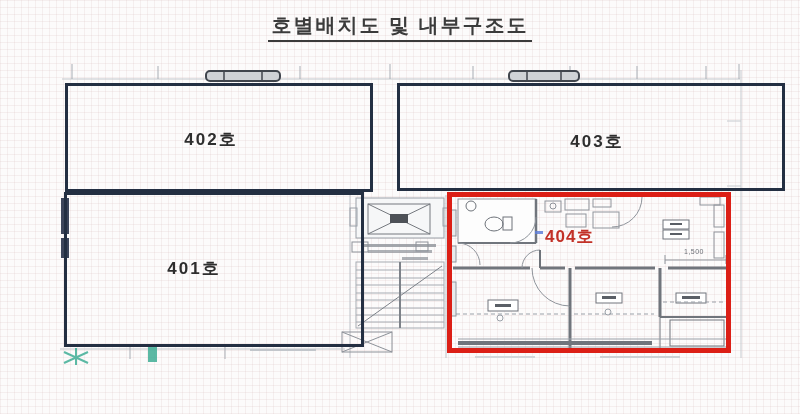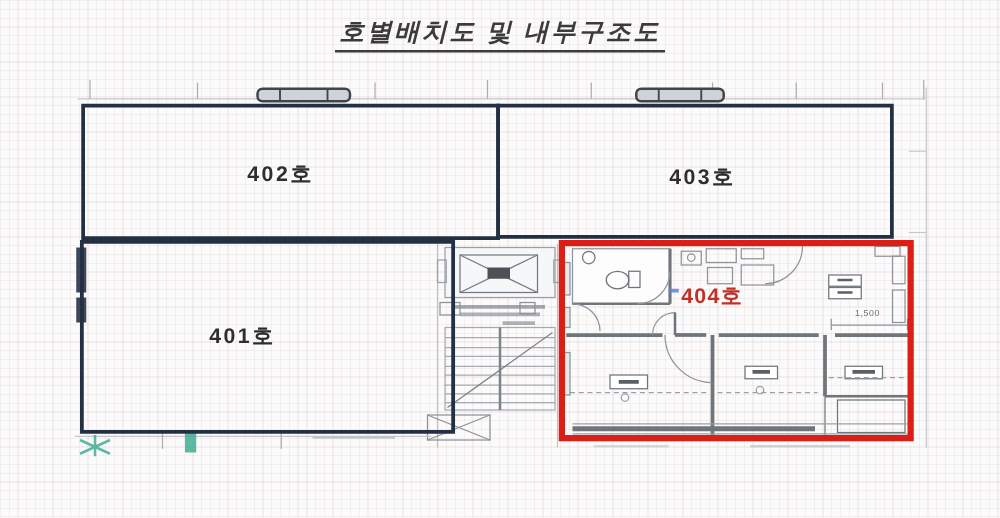--- a/index.html
+++ b/index.html
@@ -5,29 +5,29 @@
   html,body{margin:0;padding:0;background:#ffffff;}
   *{box-sizing:border-box;}
   .canvas{
     position:relative;width:800px;height:414px;overflow:hidden;
     background-color:#fcfbfb;
     background-image:
       repeating-linear-gradient(0deg, rgba(214,186,186,0.20) 0 1px, transparent 1px 7px),
       repeating-linear-gradient(90deg, rgba(214,186,186,0.20) 0 1px, transparent 1px 7px);
     font-family:"Liberation Sans","DejaVu Sans",sans-serif;
   }
-  .title-wrap{position:absolute;left:0;top:12px;width:100%;text-align:center;font-style:italic;}
+  .title-wrap{position:absolute;left:0;top:12px;width:100%;text-align:center;}
   .title-wrap span{
     display:inline-block;font-size:20px;font-weight:bold;color:#3b3b3b;
     letter-spacing:2px;border-bottom:2px solid #3b3b3b;padding:0 3px 1px 3px;
   }
   .plan-svg{position:absolute;left:0;top:0;}
   .unit{position:absolute;border:3px solid #232f42;background:transparent;}
-  .unit-402{left:65px;top:83px;width:335px;height:109px;padding-left:24px;}
-  .unit-403{left:397px;top:83px;width:318px;height:108px;}
+  .unit-402{left:65px;top:83px;width:308px;height:109px;padding-left:24px;}
+  .unit-403{left:397px;top:83px;width:388px;height:108px;}
   .unit-401{left:64px;top:192px;width:300px;height:155px;}
   .unit-404{left:447px;top:192px;width:284px;height:161px;border:5px solid #dc1f16;}
   .unit-label{
     position:absolute;width:100%;text-align:center;
     font-size:17px;font-weight:bold;color:#2e2e2e;letter-spacing:2px;
   }
   .unit-402 .unit-label{top:42px;left:-8px;}
   .unit-403 .unit-label{top:44px;left:6px;}
   .unit-401 .unit-label{top:62px;left:-20px;}
   .label-404{

